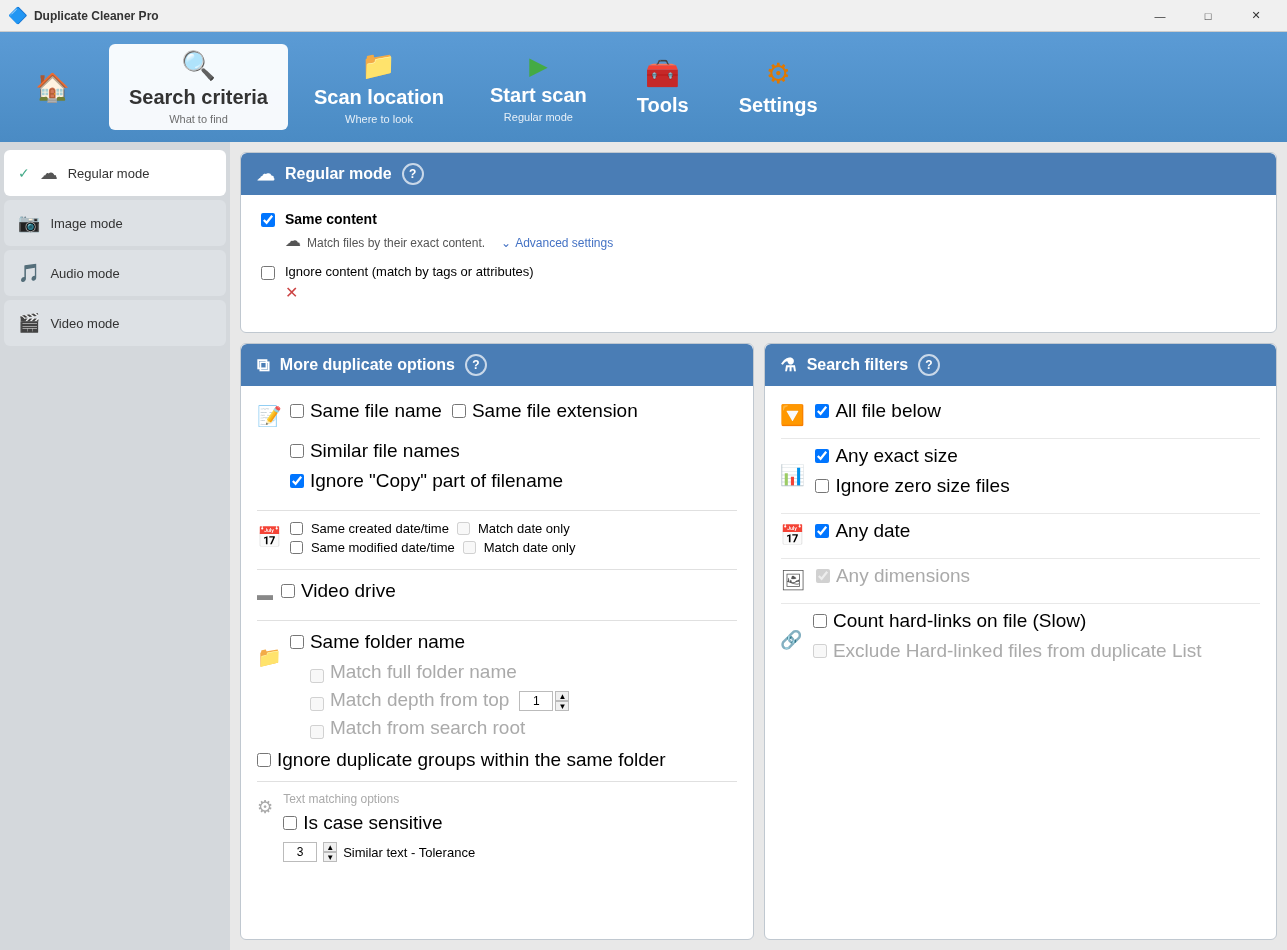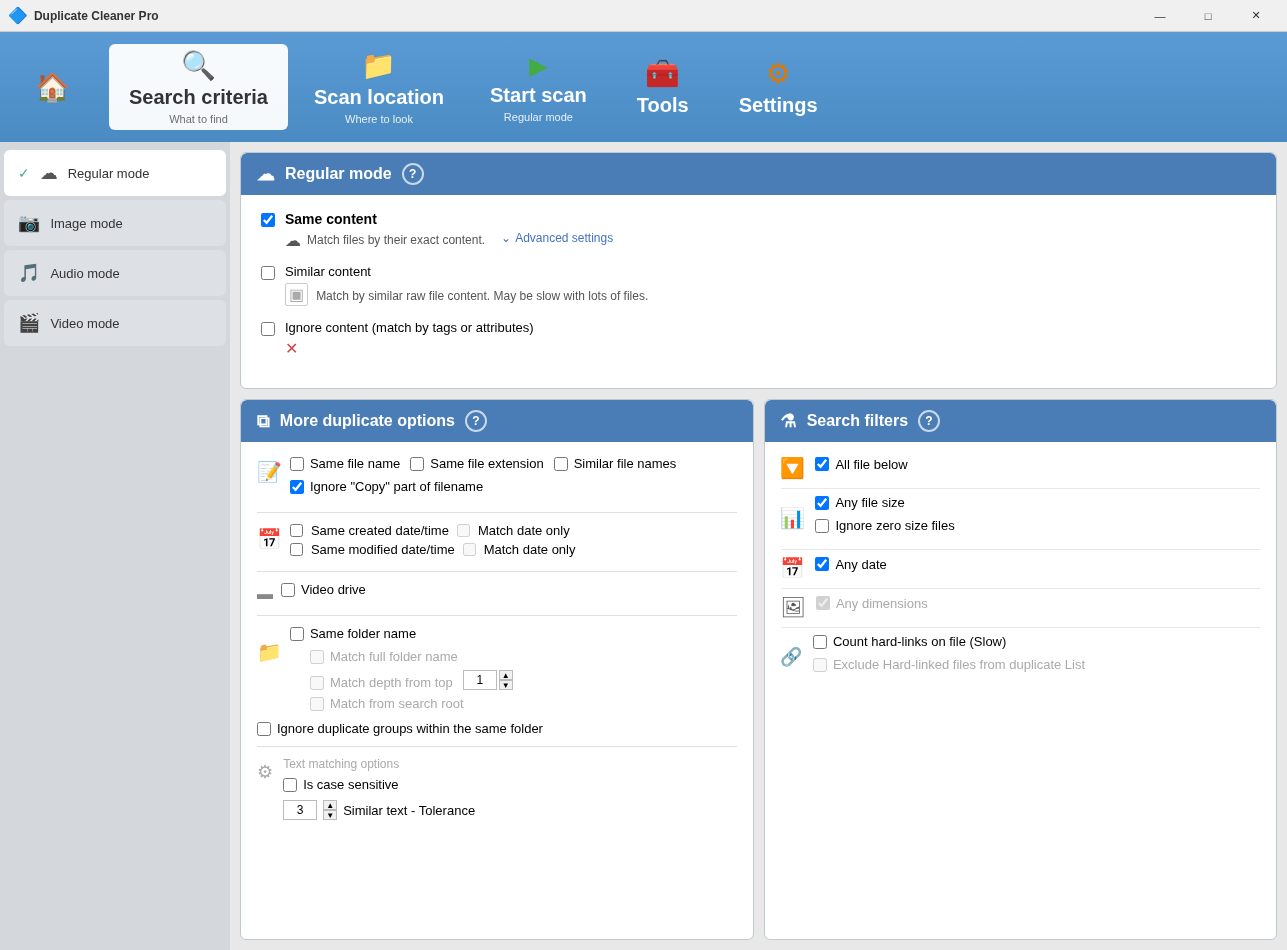--- a/index.html
+++ b/index.html
@@ -122,21 +122,21 @@
       gap: 10px;
       margin-bottom: 14px;
     }
     .option-label-bold { font-weight: 700; font-size: 14px; }
     .option-sub { font-size: 12px; color: #555; margin-top: 2px; }
     .advanced-btn {
       display: flex; align-items: center; gap: 4px;
       color: #4472c4; cursor: pointer; font-size: 12px;
       margin-left: 10px;
     }
-    .option-row-inner { display: flex; align-items: flex-start; gap: 6px; flex-wrap: wrap; }
+    .option-row-inner { display: flex; align-items: flex-end; gap: 6px; flex-wrap: wrap; }
 
     
     .bottom-panels { display: flex; gap: 10px; flex: 1; }
     .dup-panel, .filter-panel {
       background: white;
       border-radius: 6px;
       overflow: hidden;
       border: 1px solid #c0c8d0;
       flex: 1;
     }
@@ -144,21 +144,21 @@
     .panel-body { padding: 14px 16px; }
 
     
     .cb-row {
       display: flex;
       align-items: center;
       gap: 6px;
       margin-bottom: 8px;
     }
     .cb-row input[type=checkbox] { width: 14px; height: 14px; cursor: pointer; }
-    .cb-row label { cursor: pointer; font-size: 13px; }
+    .cb-row label { cursor: pointer; font-size: 19px; }
     .cb-row label.dimmed { color: #aaa; }
 
     .separator { border: none; border-top: 1px solid #e0e0e0; margin: 10px 0; }
     .date-group { display: flex; align-items: center; gap: 8px; margin-bottom: 4px; }
     .folder-opts { display: flex; flex-direction: column; gap: 4px; margin-left: 20px; }
     .folder-opts .cb-row { margin-bottom: 2px; align-items: flex-end; }
 
     
     .depth-spinner {
       display: flex; align-items: center; gap: 2px;
@@ -266,30 +266,20 @@
               <span style="font-size:16px;color:#555">☁</span>
               <span class="option-sub">Match files by their exact content.</span>
               <div class="advanced-btn">
                 <span>⌄</span>
                 <span>Advanced settings</span>
               </div>
             </div>
           </div>
         </div>
 
-        <div class="option-row">
-          <input type="checkbox" style="margin-top: 2px; width: 14px; height: 14px;">
-          <div>
-            <span>Similar content</span>
-            <div style="margin-top:4px;display:flex;align-items:center;gap:8px">
-              <span style="font-size:16px;color:#aaa;border:1px solid #ccc;padding:1px 3px;border-radius:2px">▣</span>
-              <span class="option-sub">Match by similar raw file content. May be slow with lots of files.</span>
-            </div>
-          </div>
-        </div>
 
         <div class="option-row">
           <input type="checkbox" style="margin-top: 2px; width: 14px; height: 14px;">
           <div>
             <span>Ignore content (match by tags or attributes)</span>
             <div style="margin-top:4px;display:flex;align-items:center;gap:8px">
               <span style="font-size:16px;color:#c44">✕</span>
             </div>
           </div>
         </div>
@@ -437,21 +427,21 @@
             </div>
           </div>
 
           <hr class="filter-separator">
 
           <div class="filter-item">
             <span style="font-size:20px;color:#555">📊</span>
             <div>
               <div class="cb-row">
                 <input type="checkbox" checked="" style="">
-                <label>Any file size</label>
+                <label>Any exact size</label>
               </div>
               <div class="cb-row">
                 <input type="checkbox" style="">
                 <label>Ignore zero size files</label>
               </div>
             </div>
           </div>
 
           <hr class="filter-separator">
 

